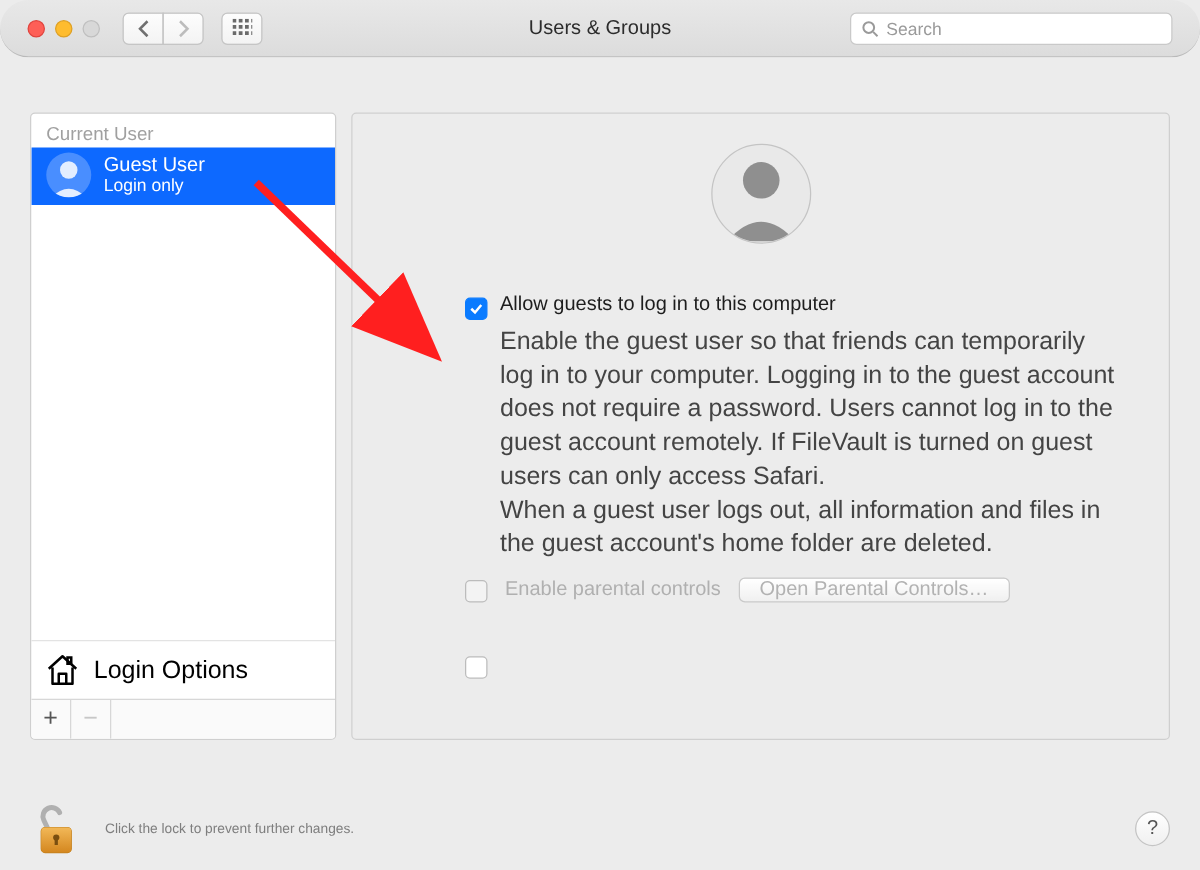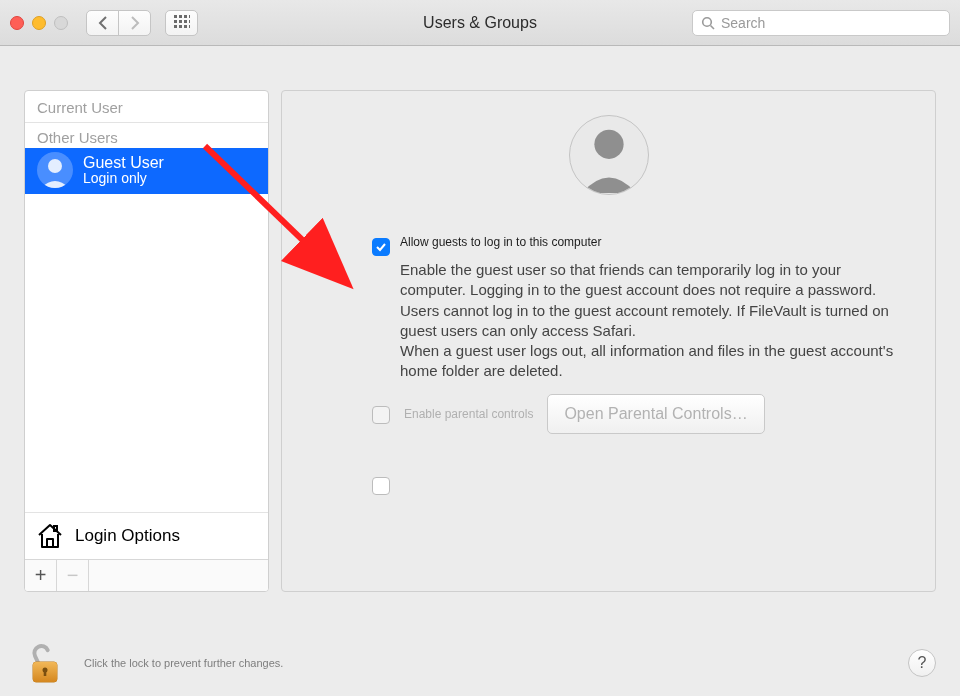--- a/index.html
+++ b/index.html
@@ -17,22 +17,23 @@
       position: relative;
     }
 
     
     .toolbar {
       height: 46px;
       background: linear-gradient(#e8e8e8, #dcdcdc);
       border-bottom: 1px solid #b9b9b9;
       display: flex;
       align-items: center;
-      padding: 0 10px;
+      padding: 0 22px;
       position: relative;
+      border-radius: 23px;
     }
     .traffic-lights {
       display: flex;
       gap: 8px;
       align-items: center;
       margin-right: 18px;
     }
     .traffic-dot {
       width: 14px;
       height: 14px;
@@ -176,21 +177,21 @@
     .other-header { border-top: 1px solid #e3e3e3; margin-top: 4px; padding-top: 6px; }
 
     .login-options {
       border-top: 1px solid #e3e3e3;
       display: flex;
       align-items: center;
       gap: 10px;
       padding: 8px 10px;
       cursor: pointer;
     }
-    .login-options-label { font-size: 17px; color: #000; }
+    .login-options-label { font-size: 20px; color: #000; }
 
     .list-footer {
       display: flex;
       border-top: 1px solid #d7d7d7;
       height: 32px;
       background: #fafafa;
     }
     .footer-btn {
       width: 32px;
       display: flex;
@@ -248,44 +249,44 @@
       cursor: pointer;
     }
     .checkbox.checked {
       background: #0a7bff;
       border-color: #0a7bff;
     }
     .checkbox.disabled {
       background: #f3f3f3;
       cursor: default;
     }
-    .check-label { font-size: 12px; color: #1d1d1d; }
+    .check-label { font-size: 16px; color: #1d1d1d; }
     .check-label.disabled { color: #b0b0b0; }
 
     .desc {
-      font-size: 15px;
+      font-size: 20px;
       color: #444;
       line-height: 1.35;
       margin-left: 28px;
       margin-bottom: 12px;
     }
     .desc strong { font-weight: 400; }
 
     .inline-row {
       display: flex;
       align-items: center;
       gap: 14px;
       margin-left: 0;
       margin-bottom: 40px;
     }
     .aqua-button {
       background: linear-gradient(#ffffff, #f0f0f0);
       border: 1px solid #c9c9c9;
       border-radius: 5px;
-      padding: 10px 16px;
+      padding: 0 16px;
       font-size: 16px;
       color: #b2b2b2;
       cursor: default;
       box-shadow: 0 1px 0 rgba(255,255,255,0.6) inset;
     }
 
     
     .arrow-overlay {
       position: absolute;
       top: 90px;
@@ -378,21 +379,20 @@
 
 <div class="content">
 
   <div class="panel-row">
 
     <div class="sidebar">
       <div class="user-list">
         <div class="section-header">Current User</div>
 
 
-        <div class="section-header other-header">Other Users</div>
 
         <div class="user-row selected">
           <div class="avatar-circle">
             <svg viewBox="0 0 36 36">
               <circle cx="18" cy="14" r="7" fill="rgba(255,255,255,0.85)"></circle>
               <path d="M4 36 Q18 22 32 36 Z" fill="rgba(255,255,255,0.85)"></path>
             </svg>
           </div>
           <div class="user-text">
             <span class="user-name">Guest User</span>

